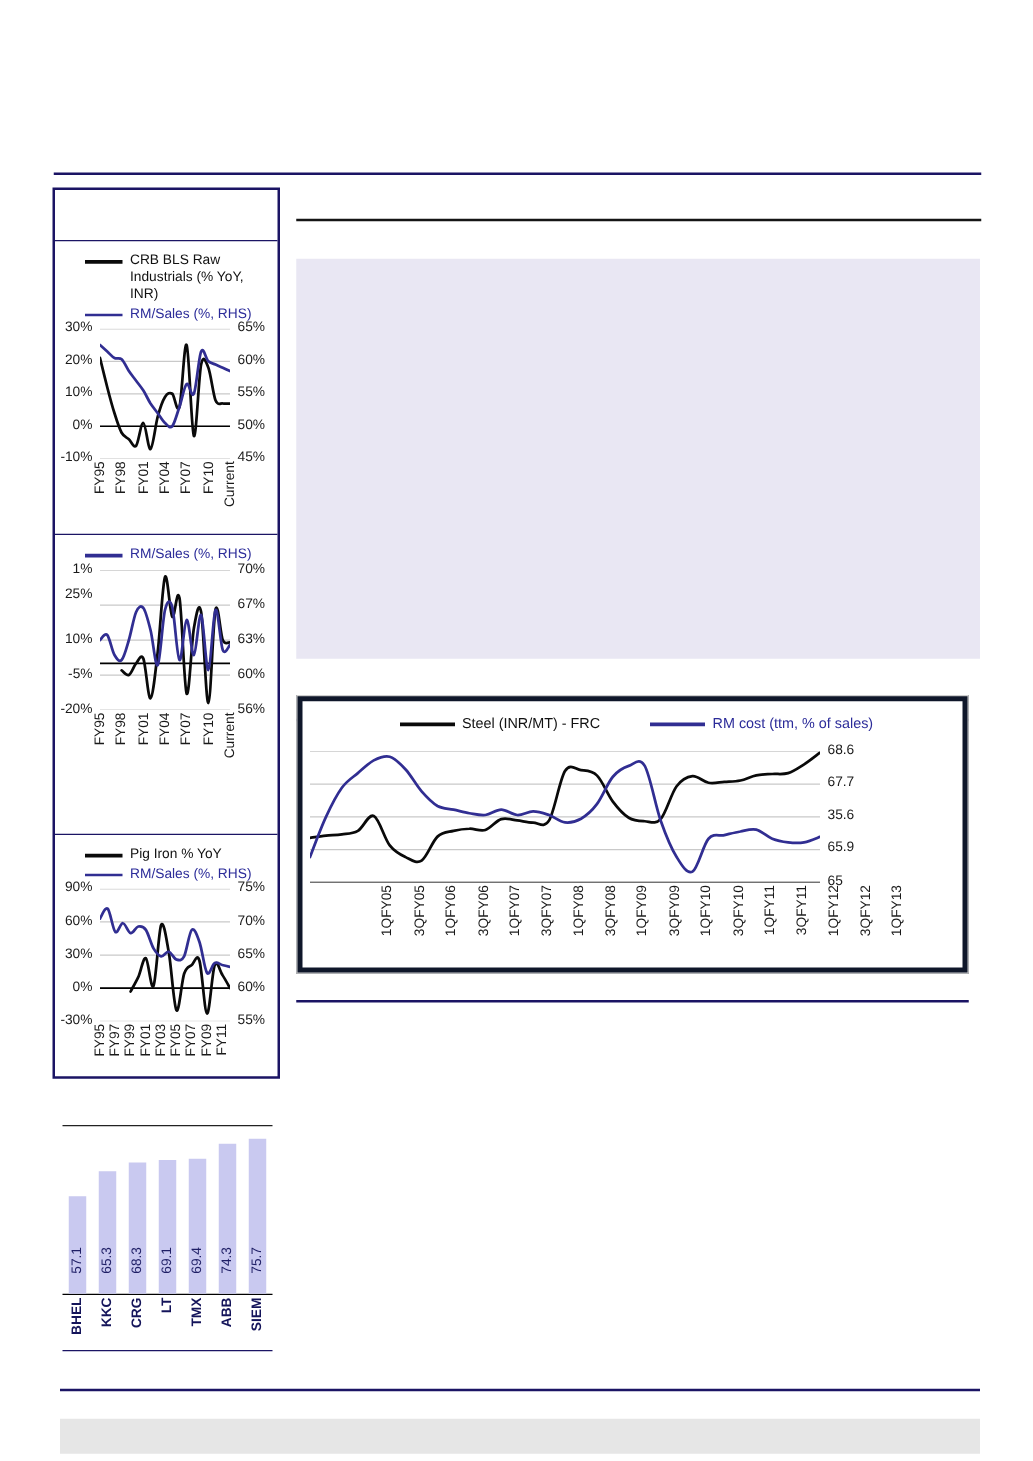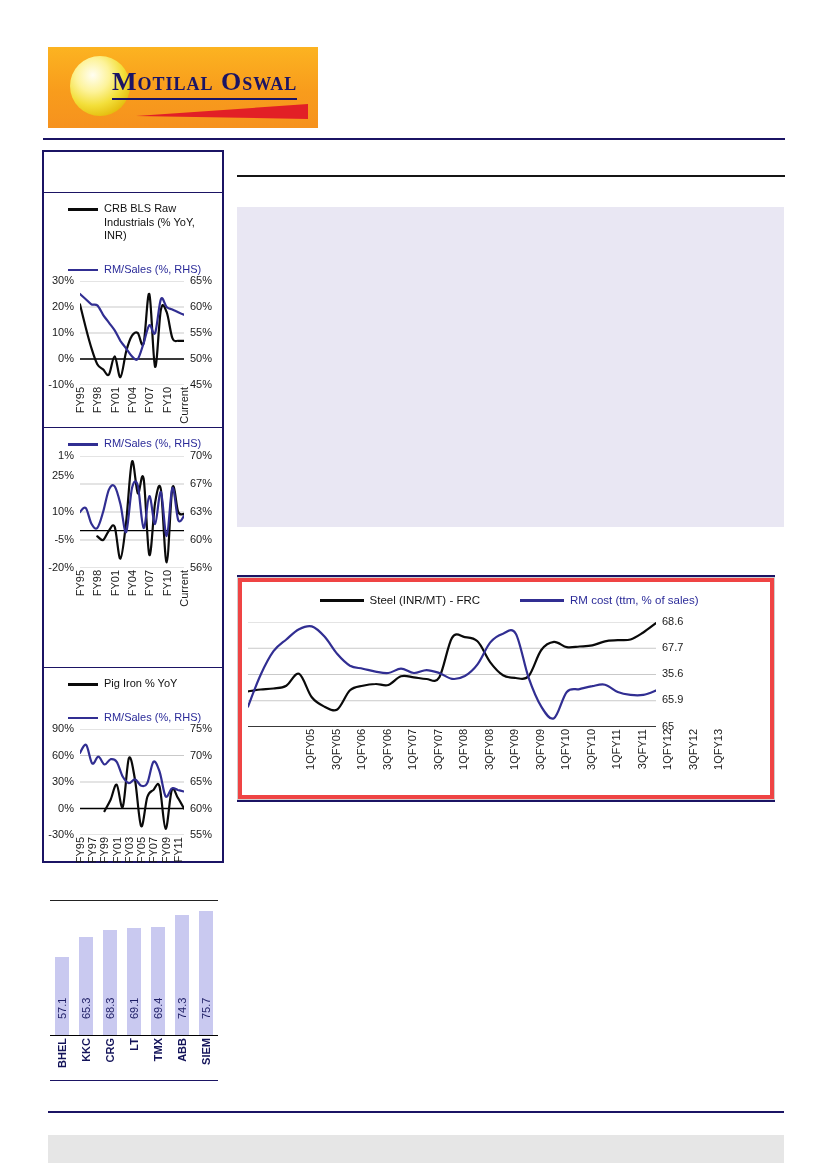--- a/index.html
+++ b/index.html
@@ -30,62 +30,57 @@
   
   .sidebar-box{position:absolute;left:42px;top:150px;width:182px;height:713px;
        border:2px solid #1b1464;background:#fff;box-sizing:border-box}
   .side-blank{height:40px}
   .side-section{border-top:1.5px solid #1b1464;box-sizing:border-box;position:relative;overflow:visible}
   .side-section.s1{height:235px}
   .side-section.s2{height:240px}
   .side-section.s3{height:154px}
 
   
-  .legend{display:flex;flex-direction:column;gap:20px;padding:9px 2px 5px 24px}
+  .legend{display:flex;flex-direction:column;gap:2px;padding:9px 2px 5px 24px}
   .lg-item{display:flex;align-items:flex-start}
   .lg-marker{flex:0 0 30px;height:2.5px;margin:6px 6px 0 0}
   .lg-text{font-size:11px;line-height:13.5px}
   .side-section[data-chart="0"] .lg-text{max-width:136px}
   .side-section[data-chart="1"] .lg-text{max-width:104px}
   .plot-row{position:relative;display:flex}
   .ticks{position:relative;flex:none}
   .tick{position:absolute;font-size:11px;line-height:13px;white-space:nowrap;color:#1a1a1a}
   .ticks.left .tick{right:6px}
   .ticks.right .tick{left:6px}
   .xlabels{position:relative;overflow:visible}
   .xlab{position:absolute;top:2px;font-size:11px;line-height:12px;white-space:nowrap;color:#1a1a1a;
         transform-origin:0 0;transform:rotate(-90deg) translateX(-100%)}
 
   
-  .chart-frame{position:absolute;left:237px;top:577px;width:538px;height:223px;
-        background:#ef4444;border:1px solid #cfcfcf;box-sizing:border-box;padding:4px}
+  .chart-frame{position:absolute;left:237px;top:556px;width:538px;height:223px;
+        background:#0f172a;border:1px solid #cfcfcf;box-sizing:border-box;padding:4px}
   .big-chart{background:#fff;width:100%;height:100%;box-sizing:border-box;padding:10px 0 0 6px}
   .big-chart .legend{flex-direction:row;justify-content:center;gap:40px;padding:2px 0 14px 0}
   .big-chart .lg-marker{flex-basis:44px;margin-top:5px}
   .big-chart .lg-text{font-size:11.5px}
 
   
   .bar-chart{position:absolute;left:50px;top:900px;width:168px;
         border-top:1.5px solid #222;border-bottom:1.5px solid #1b1464;padding-bottom:2px}
   .bars{position:relative;border-bottom:1.2px solid #000;overflow:visible}
   .bar{position:absolute;bottom:0;width:14px}
   .bar-val{position:absolute;font-size:11px;line-height:13px;white-space:nowrap;
         transform-origin:0 0;transform:rotate(-90deg)}
   .xlab.cat{font-weight:700;font-size:11px;color:#14145a}
 </style>
 </head>
 <body>
 
 <div class="page">
 
-  <div class="logo">
-    <div class="sun"></div>
-    <div class="logo-title">Motilal Oswal</div>
-    <div class="swoosh"></div>
-  </div>
 
   <div class="rule r1"></div>
 
   <div class="sidebar-box">
     <div class="side-blank"></div>
     <div class="side-section s1" data-chart="0">
         <div class="legend">
           <div class="lg-item">
             <span class="lg-marker" style="background:#0a0a0a"></span>
             <span class="lg-text" style="color:#111111">CRB BLS Raw Industrials (% YoY, INR)</span>

